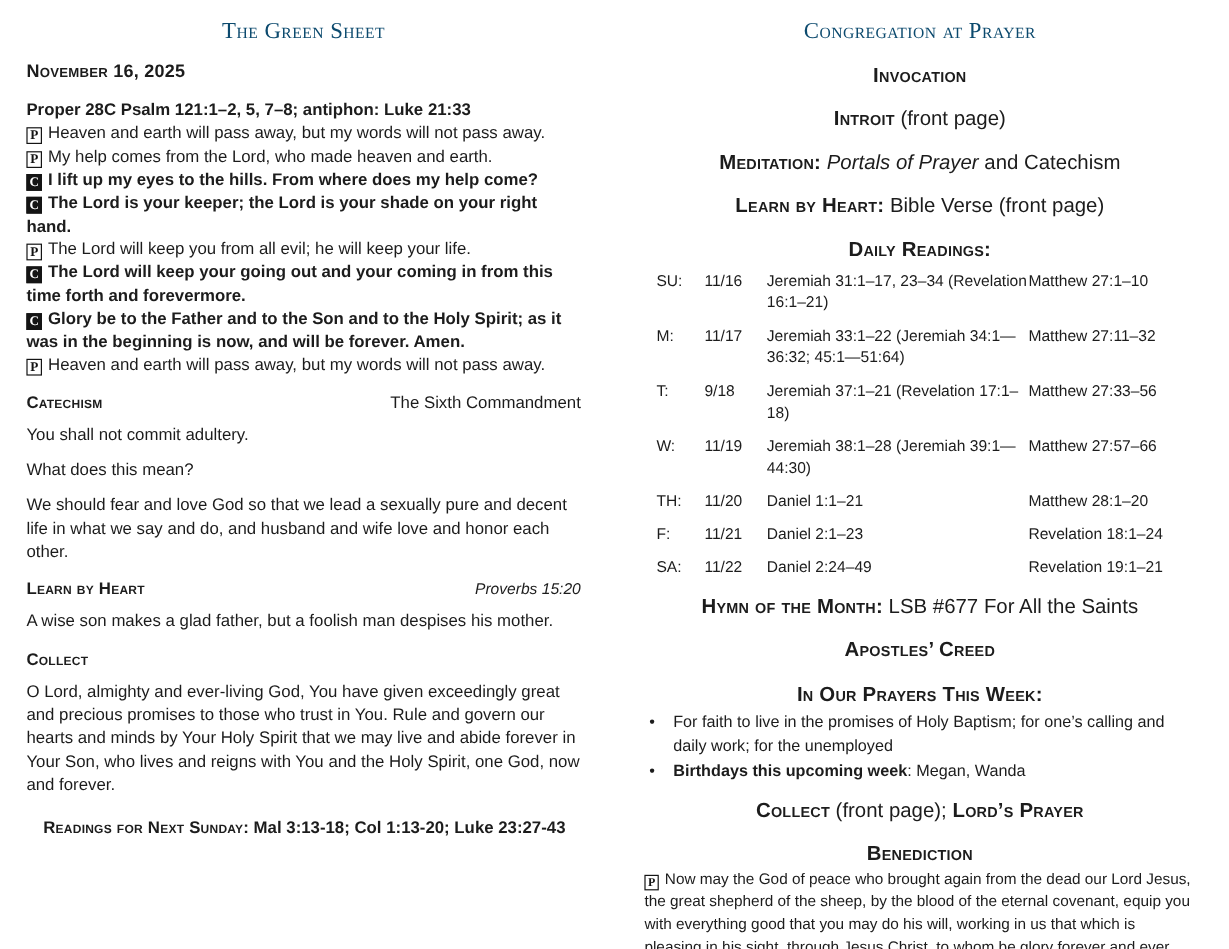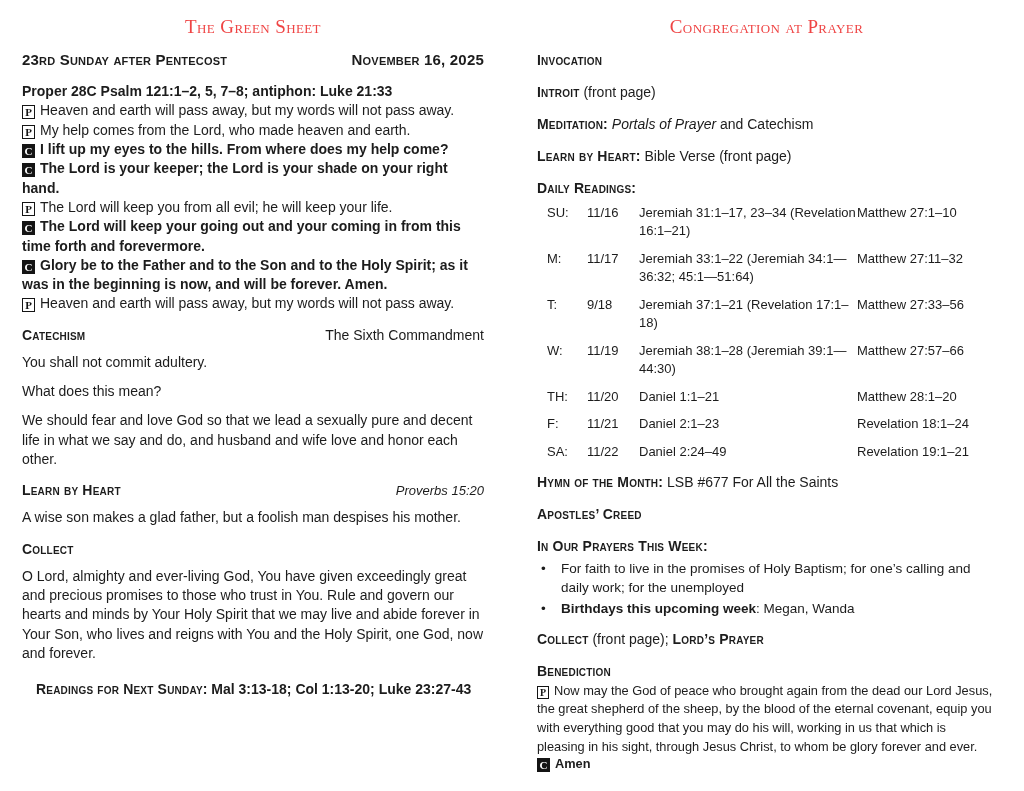--- a/index.html
+++ b/index.html
@@ -11,21 +11,21 @@
   }
   .page{display:flex;padding:16px 28px 0 22px;box-sizing:border-box;width:1024px;}
   .col{box-sizing:border-box;}
   .col-left{width:462px;margin-right:53px;}
   .col-right{width:459px;}
 
   .doc-title{
     font-family:"Liberation Serif",serif;
     font-variant:small-caps;
     font-size:19px;letter-spacing:.4px;
-    text-align:center;color:#ef4444;
+    text-align:center;color:#0c4a6e;
     margin:0 0 13px 0;font-weight:500;
   }
   .sc{font-variant:small-caps;font-weight:bold;letter-spacing:.2px;}
 
   
   .lheader{display:flex;justify-content:space-between;align-items:baseline;
     font-size:15px;margin-bottom:14px;}
   .psalm-block{font-size:14px;line-height:1.38;}
   .psalm-head{font-weight:bold;}
   .vs{margin:0;}
@@ -41,21 +41,21 @@
 
   .hrow{display:flex;justify-content:space-between;align-items:baseline;
     font-size:14px;margin-top:13px;gap:26px;}
   .hrow .right-note{font-weight:normal;font-variant:normal;}
   .hrow .right-note.it{font-style:italic;font-size:13px;}
   .para{font-size:14px;line-height:1.38;margin:10px 0 0 0;}
   .next-sunday{font-size:14px;margin:18px 0 0 14px;}
   .next-sunday .rest{font-weight:bold;font-variant:normal;}
 
   
-  .sect{font-size:14px;margin:0 0 12.5px 0;line-height:1.4;}
+  .sect{font-size:17px;margin:0 0 12.5px 0;line-height:1.4;text-align:center;}
   .sect .plain{font-weight:normal;font-variant:normal;}
   .sect .it{font-style:italic;font-weight:normal;font-variant:normal;}
   .dr-grid{
     display:grid;grid-template-columns:40px 52px 218px auto;
     column-gap:0;row-gap:9px;
     font-size:13px;line-height:1.42;
     padding-left:10px;margin:5px 0 12px 0;
   }
   .bullets{margin:2px 0 12px 0;}
   .bullet-row{display:flex;font-size:13.5px;line-height:1.42;margin:0 0 2px 0;}
@@ -67,21 +67,20 @@
 </style>
 </head>
 <body>
 
 <div class="page">
 
   <div class="col col-left">
     <h1 class="doc-title">The Green Sheet</h1>
 
     <div class="lheader">
-      <span class="sc">23rd Sunday after Pentecost</span>
       <span class="sc">November 16, 2025</span>
     </div>
 
     <div class="psalm-block">
       <div class="psalm-head">Proper 28C Psalm 121:1–2, 5, 7–8; antiphon: Luke 21:33</div>
 
       <p class="vs"><span class="vbox p">P</span><span>Heaven and earth will pass away,  but my words will not pass away.</span></p>
       <p class="vs"><span class="vbox p">P</span><span>My help comes from the Lord, who made heaven and earth.</span></p>
       <p class="vs bold"><span class="vbox c">C</span><span>I lift up my eyes to the hills. From where does my help come?</span></p>
       <p class="vs bold"><span class="vbox c">C</span><span>The Lord is your keeper; the Lord is your shade on your right hand.</span></p>

